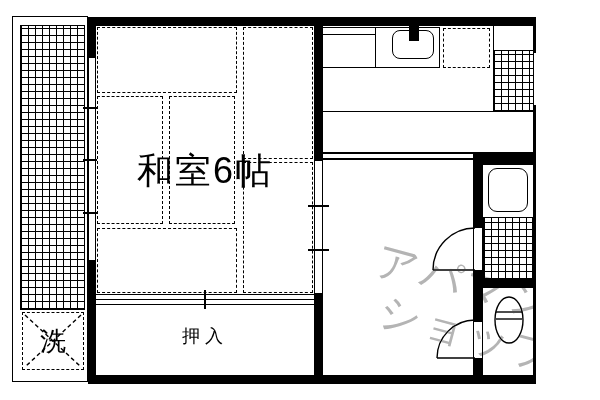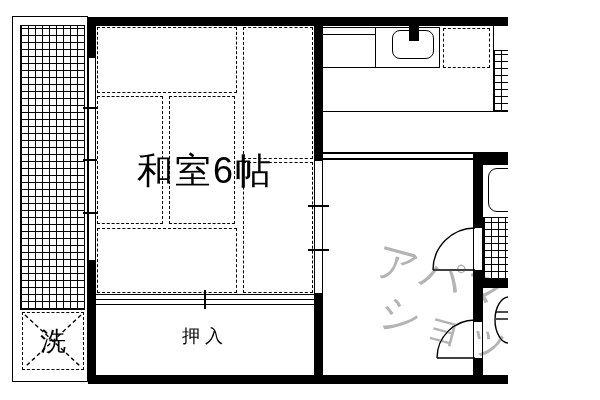--- a/index.html
+++ b/index.html
@@ -1,18 +1,18 @@
 <!DOCTYPE html>
 <html><head>
 <meta charset="utf-8">
 <style>
   html,body { margin:0; padding:0; background:#ffffff; }
   .stage {
     position:relative; width:508px; height:400px; background:#fff; overflow:hidden;
-    font-family:"Liberation Sans", sans-serif; color:#000;
+    font-family:"Liberation Sans", sans-serif; color:#000;padding-left:28px;
   }
   .stage * { box-sizing:border-box; }
   .wall { position:absolute; background:#000; }
   .tatami { position:absolute; border:1px dashed #000; background:transparent; }
   .grid {
     position:absolute; border:1px solid #000;
     background-image:
       repeating-linear-gradient(0deg, #000 0 1px, transparent 1px 7px),
       repeating-linear-gradient(90deg, #000 0 1px, transparent 1px 7px);
   }

